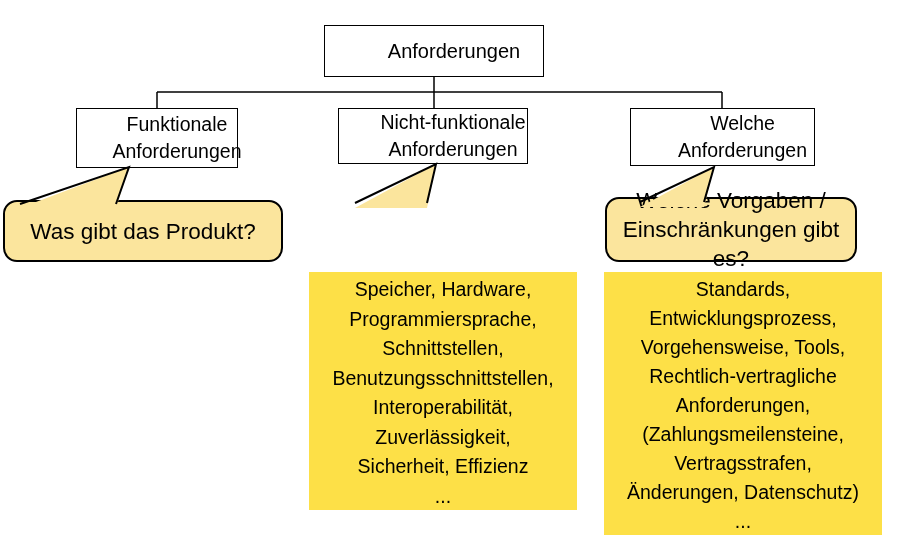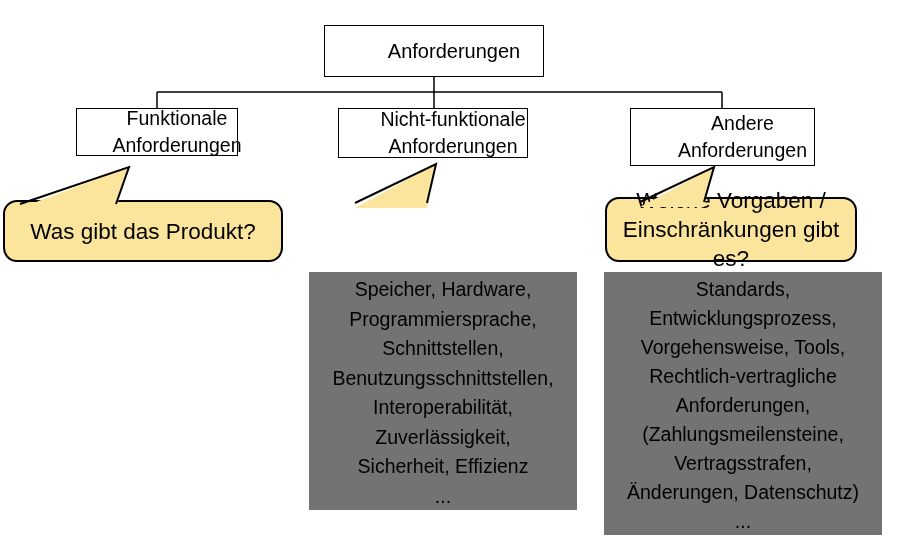--- a/index.html
+++ b/index.html
@@ -22,22 +22,22 @@
     align-items: center;
     justify-content: center;
     text-align: center;
     white-space: pre-line;
     font-size: 19.5px;
     line-height: 27px;
     z-index: 1;
     padding-left: 40px;
   }
   .root-box   { left: 324px; top: 25px;  width: 220px; height: 52px; font-size: 20px; }
-  .child-1    { left: 76px;  top: 108px; width: 162px; height: 48px; }
-  .child-2    { left: 338px; top: 108px; width: 190px; height: 50px; }
+  .child-1    { left: 76px;  top: 108px; width: 162px; height: 60px; }
+  .child-2    { left: 338px; top: 108px; width: 190px; height: 56px; }
   .child-3    { left: 630px; top: 108px; width: 185px; height: 58px; }
   .callout {
     position: absolute;
     box-sizing: border-box;
     border: 2px solid #000000;
     border-radius: 14px;
     background: #FBE59D;
     display: flex;
     align-items: center;
     justify-content: center;
@@ -46,21 +46,21 @@
     font-size: 22.5px;
     line-height: 29px;
     z-index: 2;
   }
   .callout-1 { left: 3px;   top: 200px; width: 280px; height: 62px; }
   .callout-2 { left: 315px; top: 198px; width: 262px; height: 65px; }
   .callout-3 { left: 605px; top: 197px; width: 252px; height: 65px; }
   .examples {
     position: absolute;
     box-sizing: border-box;
-    background: #737373;
+    background: #fde047;
     text-align: center;
     white-space: pre-line;
     font-size: 19.5px;
     z-index: 1;
   }
   .examples-2 { left: 309px; top: 272px; width: 268px; height: 238px; line-height: 29.5px; padding-top: 3px; }
   .examples-3 { left: 604px; top: 272px; width: 278px; height: 263px; line-height: 29px;   padding-top: 3px; }
   .overlay {
     position: absolute;
     left: 0; top: 0;
@@ -75,21 +75,21 @@
 <div class="canvas">
 
   <div class="node-box root-box">Anforderungen</div>
 
   <div class="node-box child-1">Funktionale
 Anforderungen</div>
 
   <div class="node-box child-2">Nicht-funktionale
 Anforderungen</div>
 
-  <div class="node-box child-3">Andere
+  <div class="node-box child-3">Welche
 Anforderungen</div>
 
   <div class="callout callout-1">Was gibt das Produkt?</div>
 
 
   <div class="callout callout-3">Welche Vorgaben /
 Einschränkungen gibt es?</div>
 
   <div class="examples examples-2">Speicher, Hardware,
 Programmiersprache,

